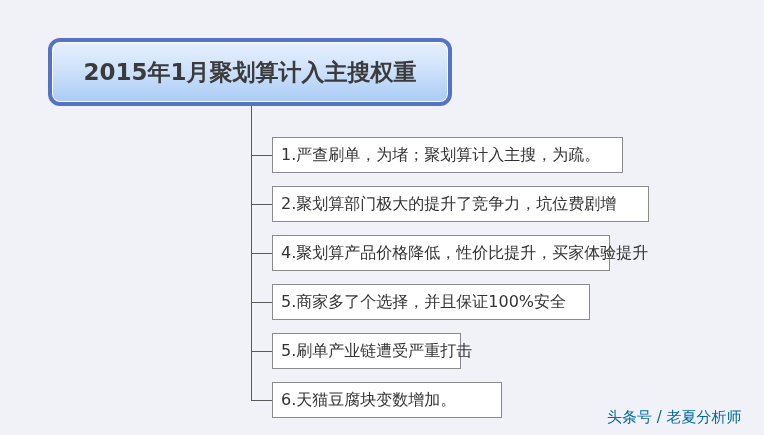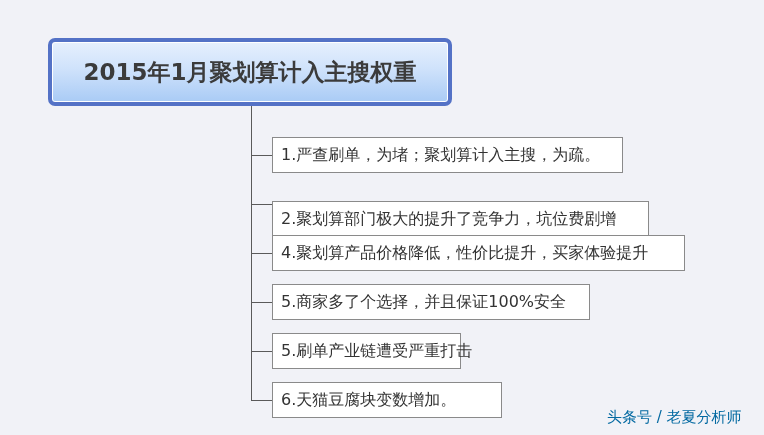--- a/index.html
+++ b/index.html
@@ -9,21 +9,21 @@
     position: relative;
     overflow: hidden;
     font-family: "DejaVu Sans", "Liberation Sans", sans-serif;
   }
   .root-node {
     position: absolute;
     left: 48px; top: 38px;
     width: 404px; height: 68px;
     box-sizing: border-box;
     border: 4px solid #5472c6;
-    border-radius: 7px;
+    border-radius: 12px;
     background: linear-gradient(to bottom, #e6f0fd 0%, #cfe2fb 45%, #a9cbf5 100%);
     box-shadow: inset 0 0 0 1px #ffffff;
     display: flex; align-items: center; justify-content: center;
   }
   .root-label {
     font-size: 23px;
     font-weight: bold;
     color: #3b3b3b;
     letter-spacing: 0px;
     white-space: nowrap;
@@ -75,24 +75,24 @@
 <div class="branch" style="top:155px"></div>
 <div class="branch" style="top:204px"></div>
 <div class="branch" style="top:253px"></div>
 <div class="branch" style="top:302px"></div>
 <div class="branch" style="top:351px"></div>
 <div class="branch" style="top:400px"></div>
 
 <div class="child-node" style="top:137px; width:351px;">
   <span class="child-label">1.严查刷单，为堵；聚划算计入主搜，为疏。</span>
 </div>
-<div class="child-node" style="top:201px; width:377px;">
+<div class="child-node" style="top:186px; width:377px;">
   <span class="child-label">2.聚划算部门极大的提升了竞争力，坑位费剧增</span>
 </div>
-<div class="child-node" style="top:235px; width:413px;">
+<div class="child-node" style="top:235px; width:338px;">
   <span class="child-label">4.聚划算产品价格降低，性价比提升，买家体验提升</span>
 </div>
 <div class="child-node" style="top:284px; width:318px;">
   <span class="child-label">5.商家多了个选择，并且保证100%安全</span>
 </div>
 <div class="child-node" style="top:333px; width:189px;">
   <span class="child-label">5.刷单产业链遭受严重打击</span>
 </div>
 <div class="child-node" style="top:382px; width:230px;">
   <span class="child-label">6.天猫豆腐块变数增加。</span>

